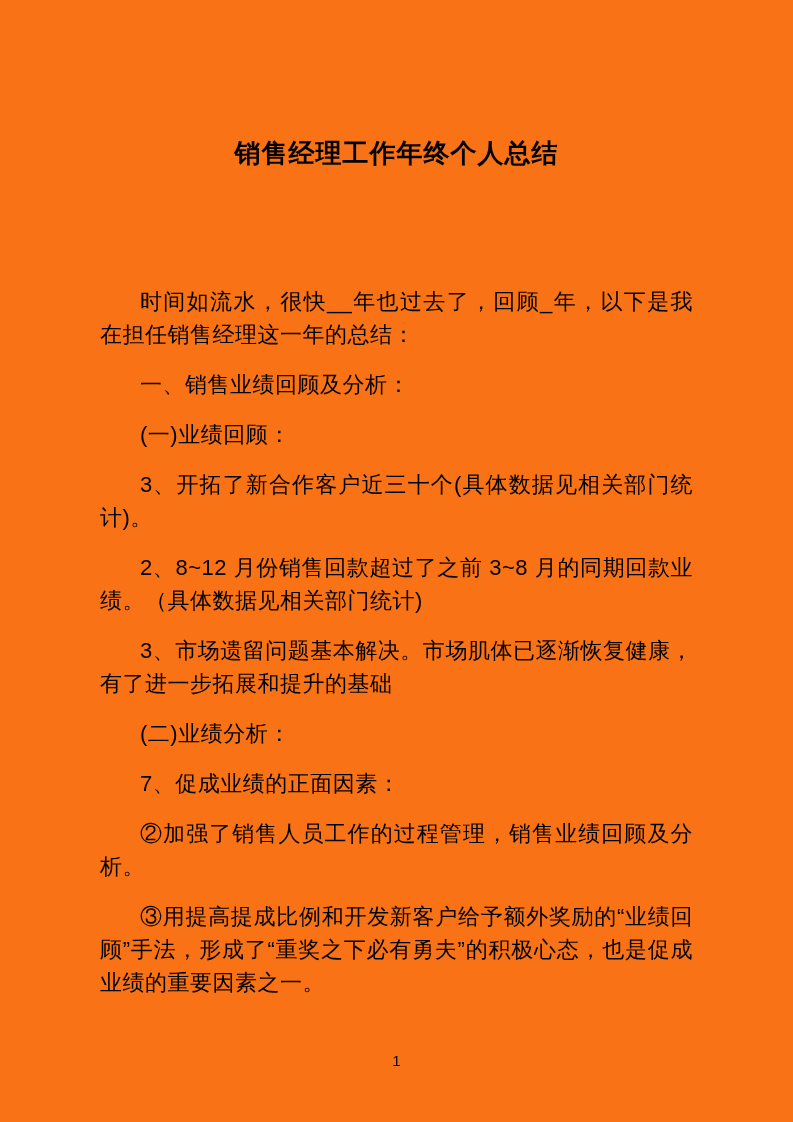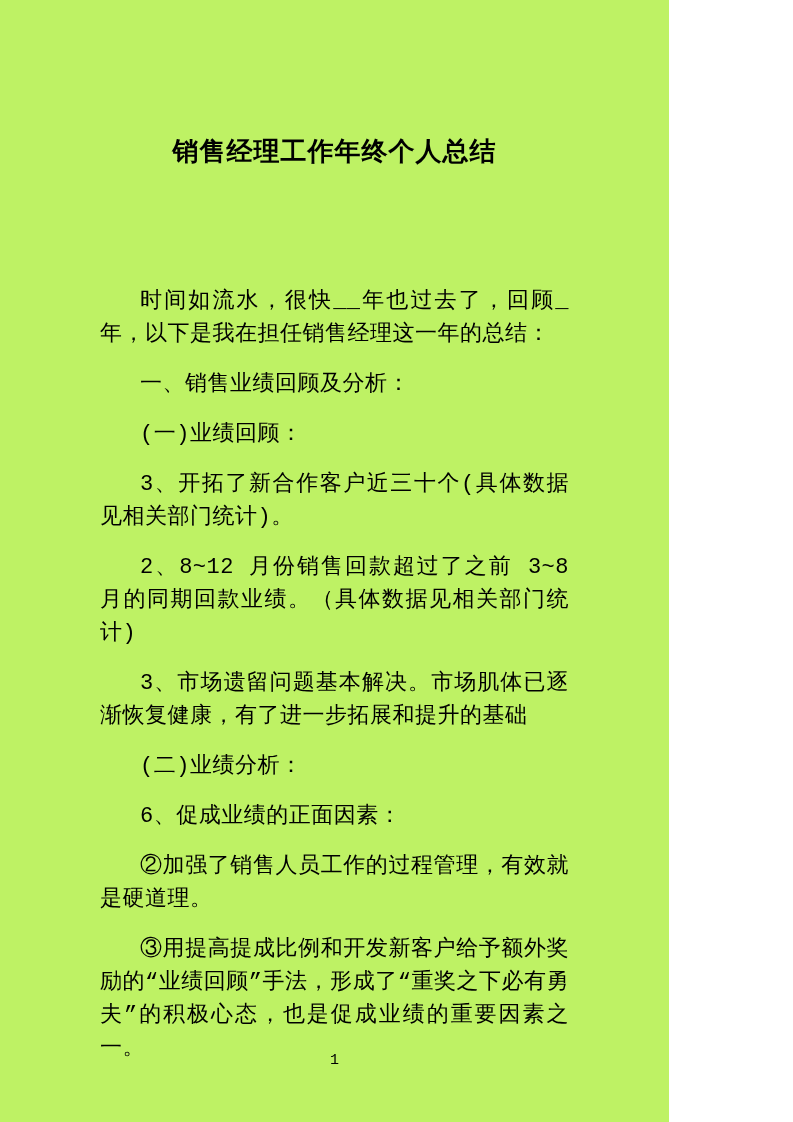--- a/index.html
+++ b/index.html
@@ -2,25 +2,25 @@
 <html><head>
 <meta charset="utf-8">
 <style>
   html, body {
     margin: 0;
     padding: 0;
     background: #ffffff;
   }
   .page {
     position: relative;
-    width: 669px;
+    width: 793px;
     height: 1122px;
-    background: #bef264;
+    background: #f97316;
     color: #000000;
-    font-family: Liberation Mono, monospace;
+    font-family: Liberation Sans, sans-serif;
     overflow: hidden;
   }
   .content {
     position: absolute;
     left: 100px;
     right: 100px;
     top: 136px;
   }
   .doc-title {
     font-size: 26px;
@@ -55,19 +55,19 @@
   <div class="content">
     <h1 class="doc-title">销售经理工作年终个人总结</h1>
 
     <p class="para">时间如流水，很快__年也过去了，回顾_年，以下是我在担任销售经理这一年的总结：</p>
     <p class="para">一、销售业绩回顾及分析：</p>
     <p class="para">(一)业绩回顾：</p>
     <p class="para">3、开拓了新合作客户近三十个(具体数据见相关部门统计)。</p>
     <p class="para">2、8~12 月份销售回款超过了之前 3~8 月的同期回款业绩。（具体数据见相关部门统计)</p>
     <p class="para">3、市场遗留问题基本解决。市场肌体已逐渐恢复健康，有了进一步拓展和提升的基础</p>
     <p class="para">(二)业绩分析：</p>
-    <p class="para">6、促成业绩的正面因素：</p>
-    <p class="para">②加强了销售人员工作的过程管理，有效就是硬道理。</p>
+    <p class="para">7、促成业绩的正面因素：</p>
+    <p class="para">②加强了销售人员工作的过程管理，销售业绩回顾及分析。</p>
     <p class="para">③用提高提成比例和开发新客户给予额外奖励的“业绩回顾”手法，形成了“重奖之下必有勇夫”的积极心态，也是促成业绩的重要因素之一。</p>
   </div>
 
   <div class="footer">1</div>
 </div>
 
 </body></html>

